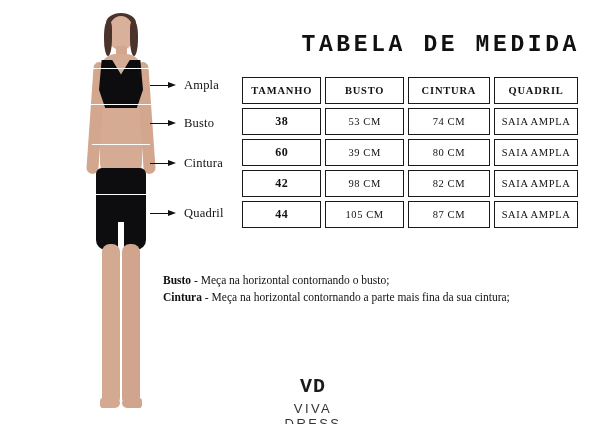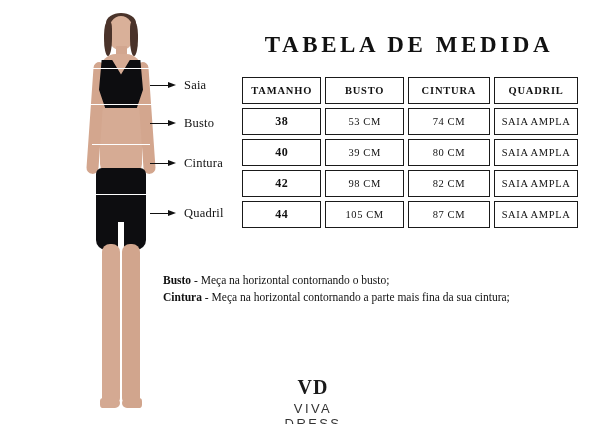--- a/index.html
+++ b/index.html
@@ -191,22 +191,22 @@
     color: #111111;
     letter-spacing: 0.2px;
   }
 
   
   .title {
     position: absolute;
     left: 238px;
     top: 32px;
     width: 342px;
-    text-align: center;
-    font-family: Liberation Serif, serif;
+    text-align: right;
+    font-family: Liberation Mono, monospace;
     font-size: 23px;
     font-weight: 700;
     letter-spacing: 3.6px;
     color: #111111;
   }
 
   
   .table {
     position: absolute;
     left: 238px;
@@ -257,21 +257,21 @@
 
   
   .logo {
     position: absolute;
     left: 268px;
     top: 376px;
     width: 90px;
     text-align: center;
   }
   .logo-mark {
-    font-family: Liberation Serif, serif;
+    font-family: Liberation Mono, monospace;
     font-size: 20px;
     font-weight: 700;
     letter-spacing: 1px;
     color: #1a1a1a;
     line-height: 22px;
   }
   .logo-name {
     font-family: "Liberation Sans", sans-serif;
     font-size: 13px;
     letter-spacing: 2.4px;
@@ -305,21 +305,21 @@
       <div class="guide" style="left:22px; top:52px; width:70px;"></div>
       <div class="guide" style="left:24px; top:88px; width:66px;"></div>
       <div class="guide" style="left:28px; top:128px; width:58px;"></div>
       <div class="guide" style="left:24px; top:178px; width:66px;"></div>
     </div>
   </div>
 
   <div class="labels">
     <div class="label-row" style="top:0px;">
       <span class="arrow"></span>
-      <span class="label-text">Saia</span>
+      <span class="label-text">Ampla</span>
     </div>
     <div class="label-row" style="top:38px;">
       <span class="arrow"></span>
       <span class="label-text">Busto</span>
     </div>
     <div class="label-row" style="top:78px;">
       <span class="arrow"></span>
       <span class="label-text">Cintura</span>
     </div>
     <div class="label-row" style="top:128px;">
@@ -340,21 +340,21 @@
       </tr>
     </thead>
     <tbody>
       <tr>
         <td class="size">38</td>
         <td>53 CM</td>
         <td>74 CM</td>
         <td>SAIA AMPLA</td>
       </tr>
       <tr>
-        <td class="size">40</td>
+        <td class="size">60</td>
         <td>39 CM</td>
         <td>80 CM</td>
         <td>SAIA AMPLA</td>
       </tr>
       <tr>
         <td class="size">42</td>
         <td>98 CM</td>
         <td>82 CM</td>
         <td>SAIA AMPLA</td>
       </tr>

